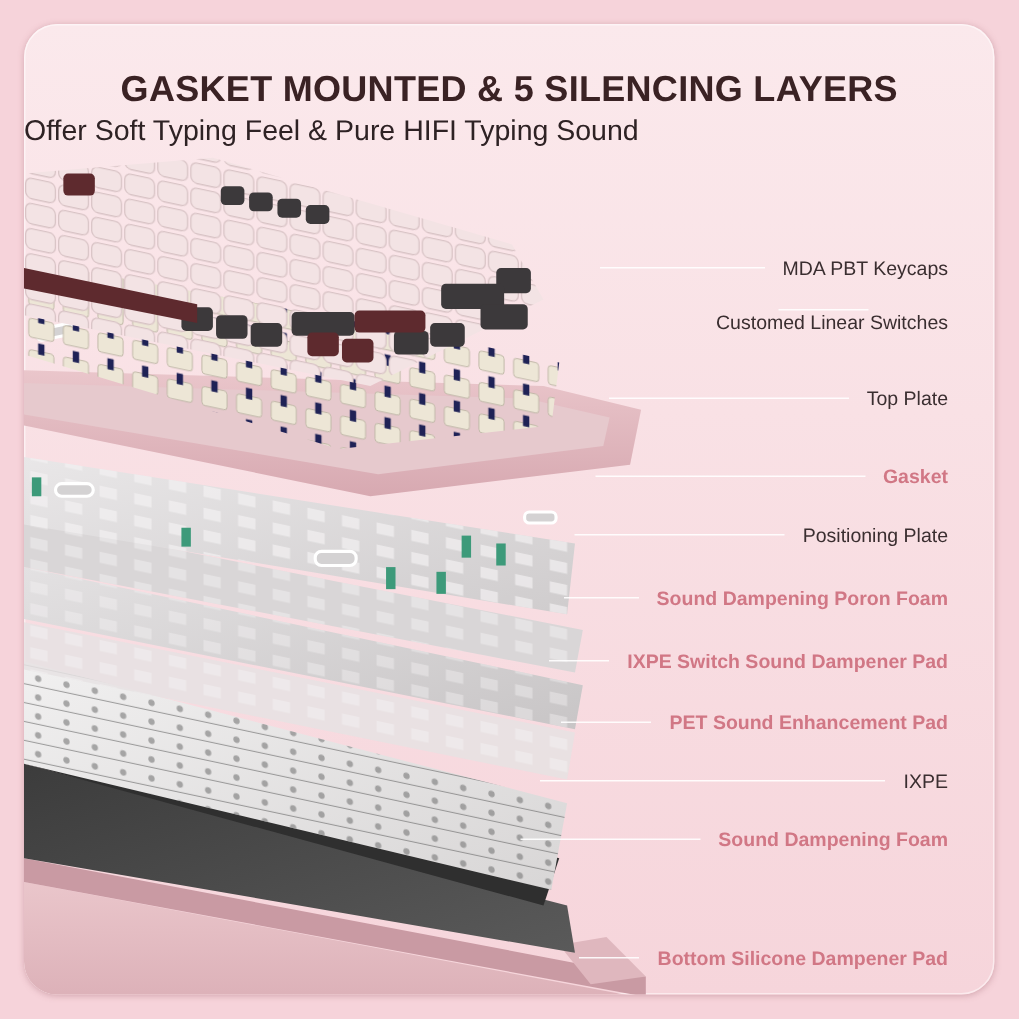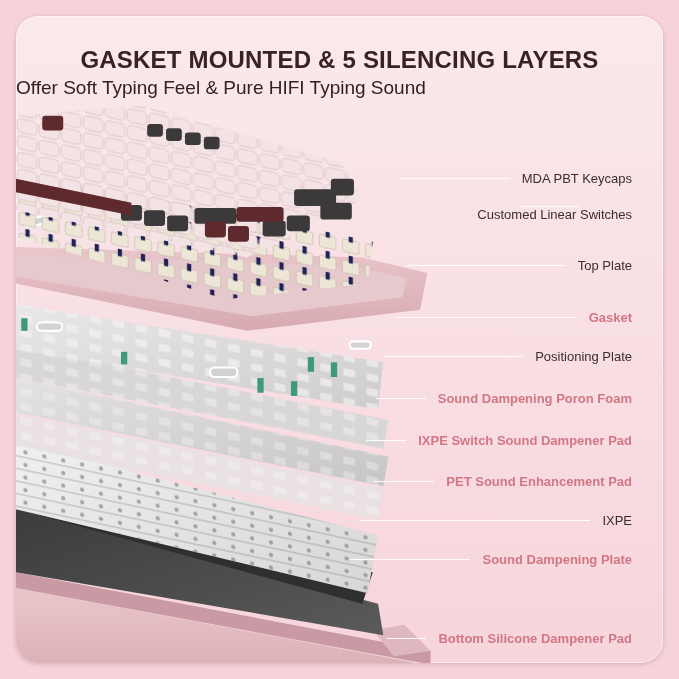--- a/index.html
+++ b/index.html
@@ -181,20 +181,20 @@
     <div class="label-row" style="top:456px;">
       <div class="label-line" style="width:60px;"></div>
       <span class="label-text accent">PET Sound Enhancement Pad</span>
     </div>
     <div class="label-row" style="top:495px;">
       <div class="label-line" style="width:230px;"></div>
       <span class="label-text plain">IXPE</span>
     </div>
     <div class="label-row" style="top:534px;">
       <div class="label-line" style="width:120px;"></div>
-      <span class="label-text accent">Sound Dampening Plate</span>
+      <span class="label-text accent">Sound Dampening Foam</span>
     </div>
     <div class="label-row" style="top:576px;margin-top:37px;">
       <div class="label-line" style="width:40px;"></div>
       <span class="label-text accent">Bottom Silicone Dampener Pad</span>
     </div>
   </div>
 </div>
 
 </body></html>

